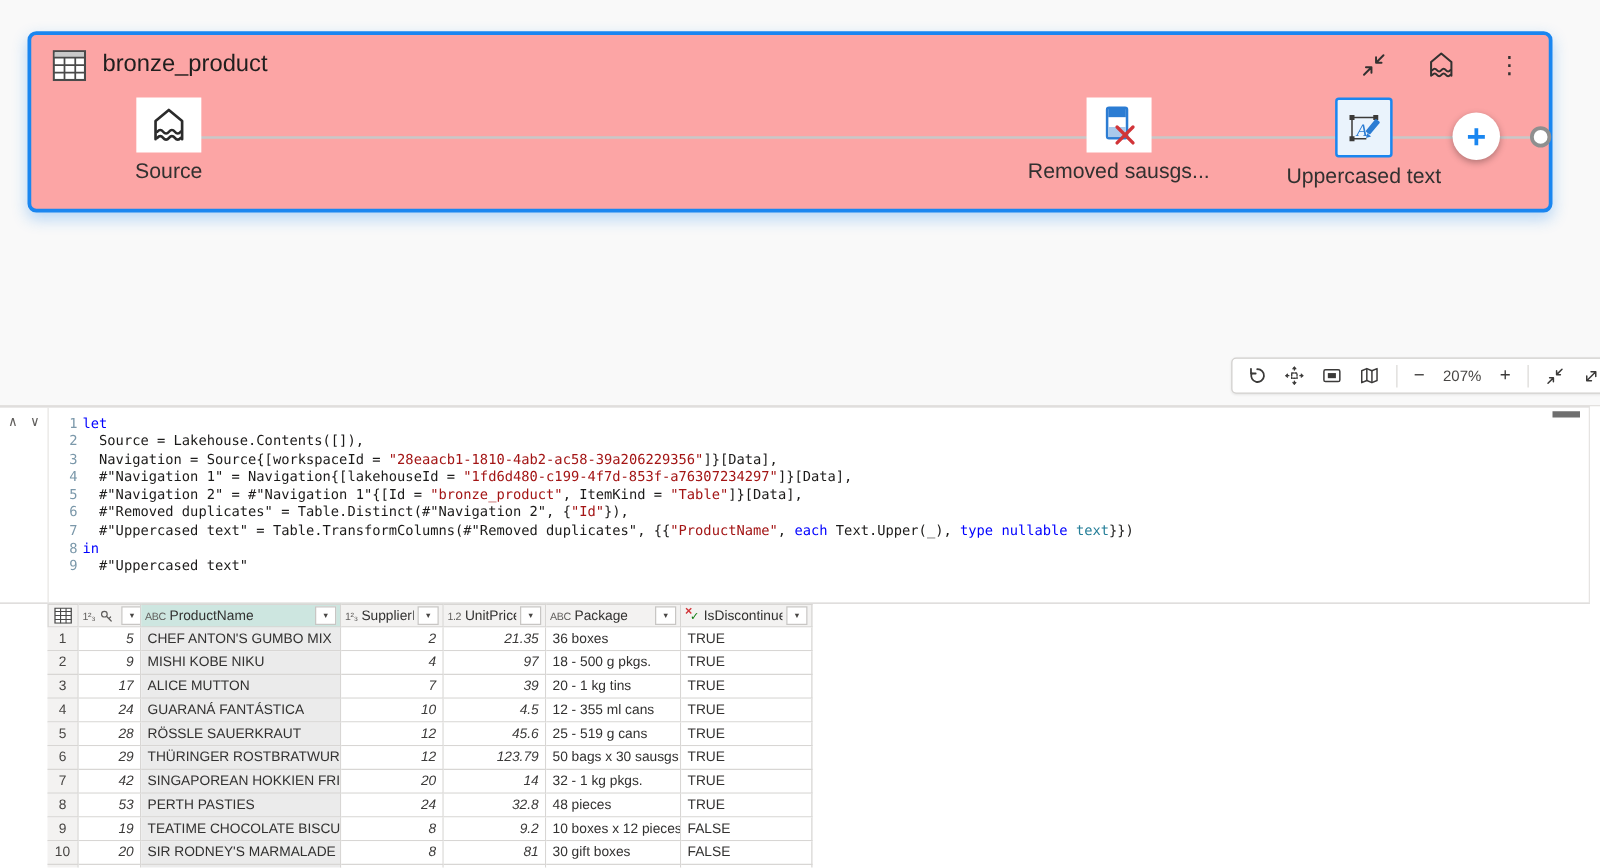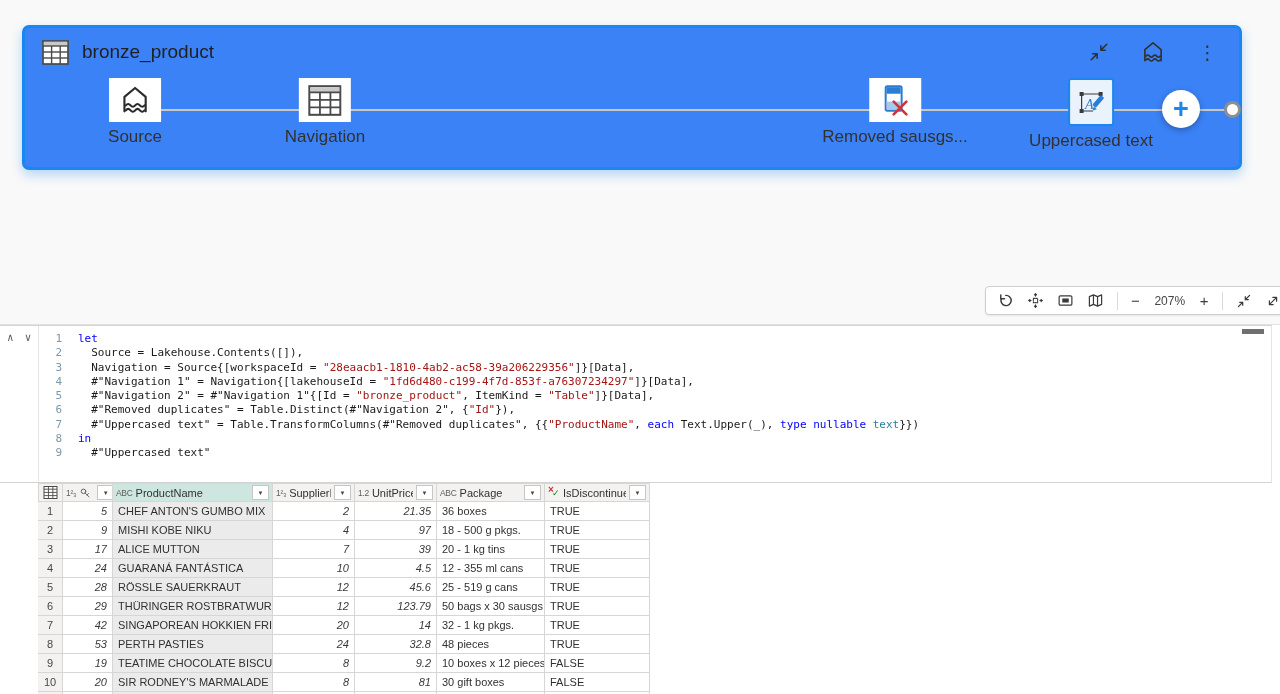--- a/index.html
+++ b/index.html
@@ -1,21 +1,21 @@
 <!DOCTYPE html>
 <html><head>
 <meta charset="utf-8">
 <style>
   html,body{margin:0;padding:0}
   body{width:1280px;height:694px;overflow:hidden;position:relative;background:#fff;
        font-family:"Liberation Sans","DejaVu Sans",sans-serif;color:#323130}
 
   
   .canvas{position:absolute;left:0;top:0;width:1280px;height:324px;background:#f9f9f9;border-bottom:1px solid #e3e1df}
-  .query-card{position:absolute;left:22px;top:25px;width:1214px;height:139px;background:#3b82f6;
+  .query-card{position:absolute;left:22px;top:25px;width:1214px;height:139px;background:#fca5a5;
               border:3px solid #1a86f0;border-radius:7px;box-shadow:0 5px 12px rgba(26,134,240,.30)}
   .card-header{display:flex;align-items:center;padding:11px 20px 0 17px}
   .card-title{font-size:19px;color:#201f1e;margin-left:13px}
   .card-actions{margin-left:auto;display:flex;gap:30px;align-items:center}
   .icon-btn{cursor:pointer;display:flex;align-items:center;color:#323130}
   .kebab{font-size:19px;color:#323130;line-height:1;padding:0 2px}
 
   .steps{position:absolute;left:0;top:50px;right:0;height:88px}
   .connector{position:absolute;left:110px;top:31px;width:1105px;height:2px;background:#c8c8c8}
   .step{position:absolute;top:0;transform:translateX(-50%);text-align:center}
@@ -39,21 +39,21 @@
   
   .editor{position:absolute;left:0;top:325px;width:1271px;height:156px;background:#fff;
           border-top:1px solid #d6d4d2;border-bottom:1px solid #d6d4d2;border-right:1px solid #e6e4e2;
           font-family:"DejaVu Sans Mono","Liberation Mono",monospace}
   .editor-collapse{position:absolute;left:7px;top:5px;display:flex;gap:11px;color:#605e5c;font-size:11px;z-index:2}
   .editor-collapse span{cursor:pointer}
   .gutter-sep{position:absolute;left:38px;top:0;bottom:0;width:1px;background:#e8e6e4}
   .code-lines{position:absolute;left:0;top:6px;right:22px}
   .code-line{display:flex;height:14.3px;line-height:14.3px;font-size:11px;white-space:pre}
   .line-num{width:62px;text-align:right;color:#7b98aa;flex:none}
-  .line-code{margin-left:16px}
+  .line-code{margin-left:4px}
   .tok-kw{color:#0000ff}.tok-str{color:#a31515}.tok-typ{color:#267f99}.tok-plain{color:#1b1a19}
   .scroll-thumb{position:absolute;right:7px;top:3px;width:22px;height:5px;background:#6f6f6f;cursor:pointer}
 
   
   .grid{position:absolute;left:38px;top:483px;font-size:11px;color:#323130}
   .grid-header,.grid-row{display:flex}
   .grid-header{height:19px}
   .grid-row{height:19px}
   .grid-row.stub{height:12px}
   .gcell{box-sizing:border-box;border-right:1px solid #d8d6d4;border-bottom:1px solid #d8d6d4;display:flex;
@@ -123,31 +123,20 @@
     <div class="steps">
       <div class="connector"></div>
       <div id="steps-host" style="position:absolute;inset:0">
           <div class="step" style="left: 110px;"><span class="step-iconwrap">
               <svg width="34" height="34" viewBox="0 0 24 24" fill="none" stroke="#2b2b2b" stroke-width="1.5" stroke-linecap="round" stroke-linejoin="round">
                 <path d="M4.5 20 V9.8 L12 3.5 L19.5 9.8 V20"></path>
                 <path d="M5.5 15.8 q1.65 -2 3.3 0 q1.65 2 3.3 0 q1.65 -2 3.3 0 q1.65 2 3.3 0"></path>
                 <path d="M5.5 19.3 q1.65 -2 3.3 0 q1.65 2 3.3 0 q1.65 -2 3.3 0 q1.65 2 3.3 0"></path>
               </svg>
             </span><div class="step-label">Source</div></div>
-          <div class="step" style="left: 300px;"><span class="step-iconwrap">
-              <svg width="34" height="31" viewBox="0 0 28 26">
-                <rect x="1" y="1" width="26" height="24" fill="#fff" stroke="#4a4a4a" stroke-width="1.7"></rect>
-                <rect x="1.9" y="1.9" width="24.2" height="4.3" fill="#c9c9c9"></rect>
-                <line x1="9.9" y1="6.2" x2="9.9" y2="25" stroke="#4a4a4a" stroke-width="1.5"></line>
-                <line x1="18.7" y1="6.2" x2="18.7" y2="25" stroke="#4a4a4a" stroke-width="1.5"></line>
-                <line x1="1" y1="6.2" x2="27" y2="6.2" stroke="#4a4a4a" stroke-width="1.5"></line>
-                <line x1="1" y1="12.5" x2="27" y2="12.5" stroke="#4a4a4a" stroke-width="1.5"></line>
-                <line x1="1" y1="18.8" x2="27" y2="18.8" stroke="#4a4a4a" stroke-width="1.5"></line>
-              </svg>
-            </span><div class="step-label">Navigation</div></div>
           <div class="step" style="left: 870px;"><span class="step-iconwrap">
               <svg width="34" height="34" viewBox="0 0 32 32">
                 <rect x="7" y="3" width="15" height="23" rx="1.5" fill="#fff" stroke="#2b7cd3" stroke-width="1.9"></rect>
                 <rect x="7.9" y="3.9" width="13.2" height="6.2" fill="#2b7cd3"></rect>
                 <rect x="7.9" y="17.5" width="13.2" height="7.6" fill="#a9c9ec"></rect>
                 <path d="M14.5 17.5 L26.5 29.5 M26.5 17.5 L14.5 29.5" stroke="#d13438" stroke-width="2.5" stroke-linecap="round"></path>
               </svg>
             </span><div class="step-label">Removed sausgs...</div></div>
           <div class="step selected" style="left: 1066px;"><span class="step-iconwrap">
               <svg width="32" height="32" viewBox="0 0 32 32">

